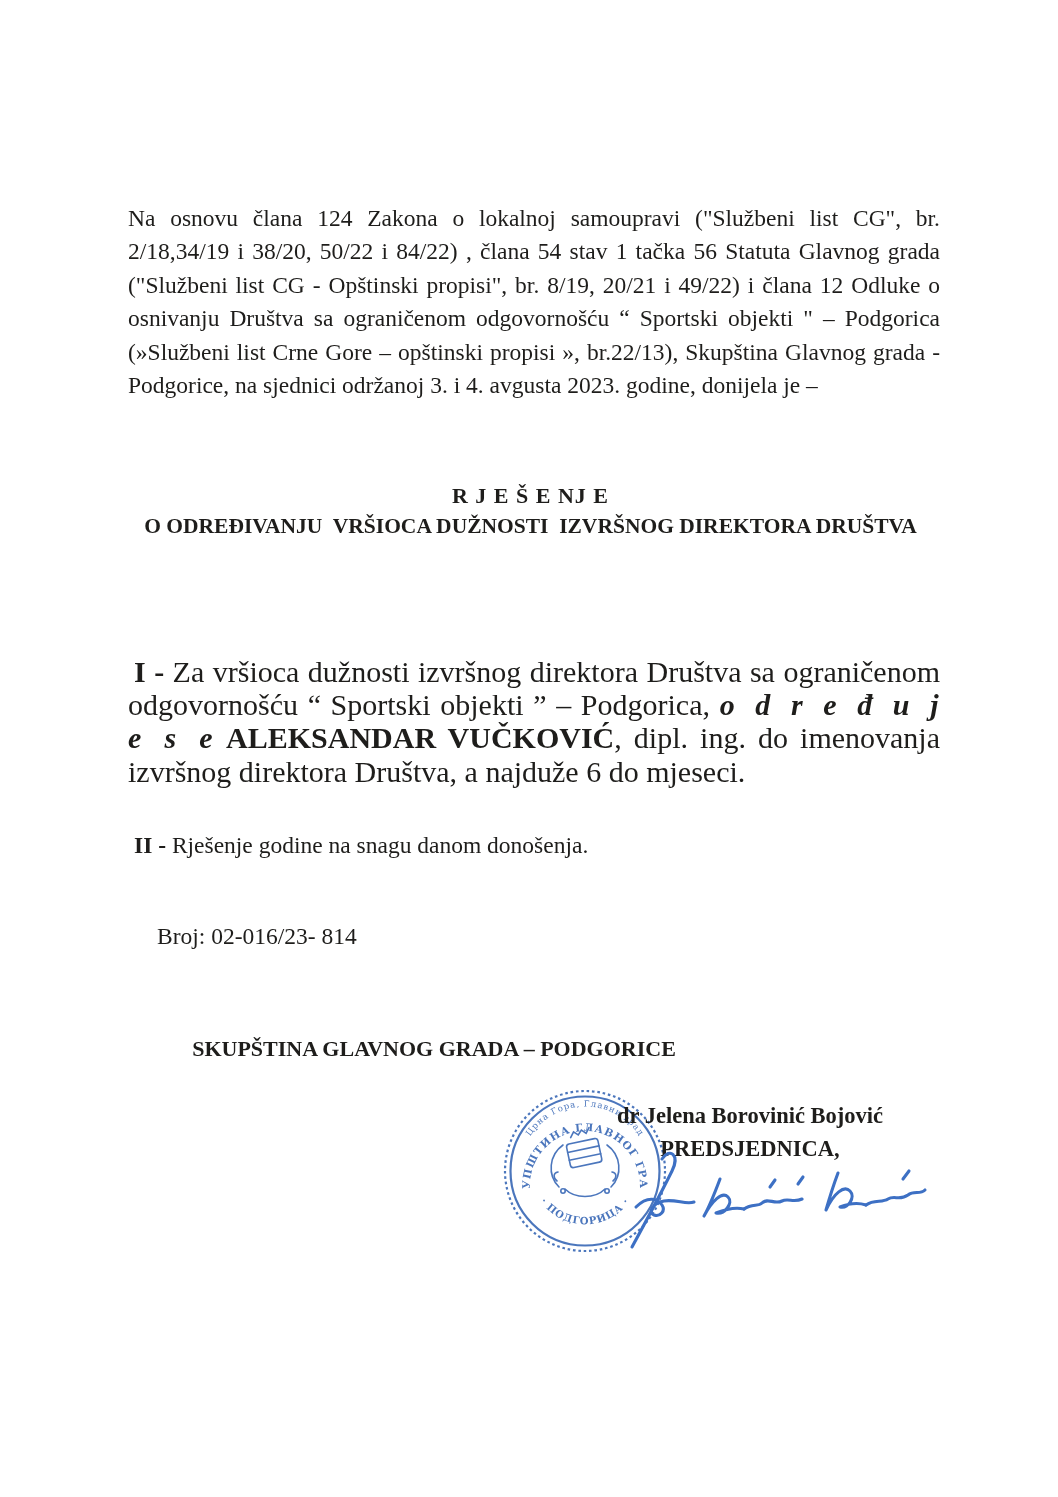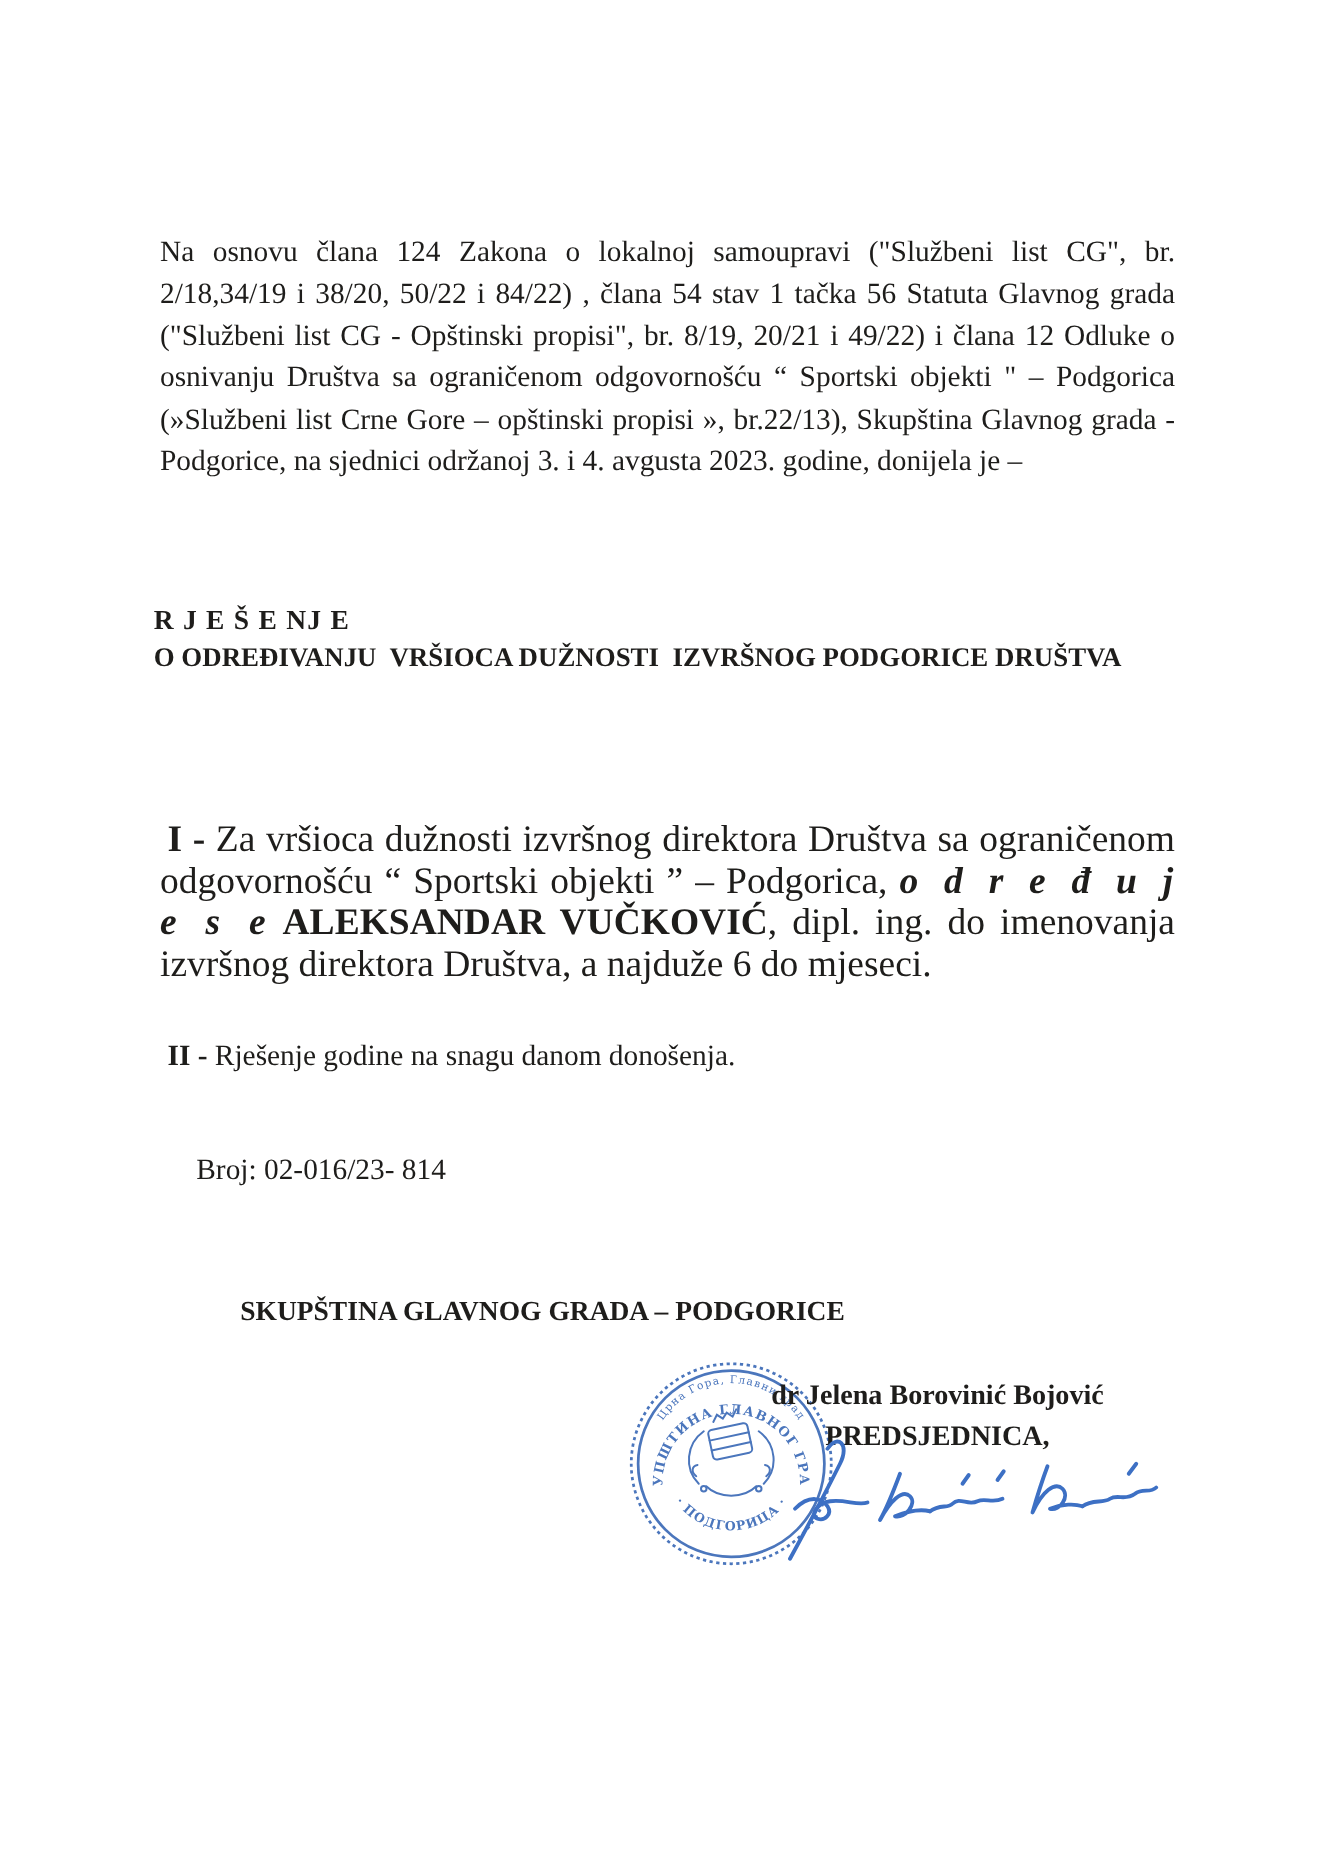--- a/index.html
+++ b/index.html
@@ -6,27 +6,27 @@
   html { background:#ffffff; }
   body {
     width:1058px; height:1497px; position:relative;
     background:#ffffff;
     font-family:"Liberation Serif", serif;
     color:#1e1d1b;
     overflow:hidden;
   }
   .abs { position:absolute; }
   .intro {
-    left:128px; top:186px; width:812px;
+    left:128px; top:202px; width:812px;
     font-size:23.5px; line-height:33.4px;
     text-align:justify;
   }
   .title-block {
     left:123px; top:480px; width:815px;
-    text-align:left; font-weight:bold;
+    text-align:center; font-weight:bold;
   }
   .title-line1 { font-size:22px; line-height:31px; white-space:pre; letter-spacing:1px; }
   .title-line  { font-size:21.5px; line-height:30.5px; white-space:pre; }
   .art1 {
     left:128px; top:627px; width:812px;
     font-size:30px; line-height:33.2px;
     text-align:justify; text-indent:6px;margin-top:28px;
   }
   .art2 {
     left:134px; top:829px; width:780px;
@@ -56,21 +56,21 @@
     letter-spacing:1px;
   }
 </style>
 </head>
 <body>
 
 <p class="abs intro">Na osnovu člana 124 Zakona o lokalnoj samoupravi ("Službeni list CG", br. 2/18,34/19 i 38/20, 50/22 i 84/22) , člana 54 stav 1 tačka 56 Statuta Glavnog grada ("Službeni list CG - Opštinski propisi", br. 8/19, 20/21 i 49/22) i člana 12 Odluke o osnivanju Društva sa ograničenom odgovornošću “ Sportski objekti " – Podgorica (»Službeni list Crne Gore – opštinski propisi », br.22/13), Skupština Glavnog grada - Podgorice, na sjednici održanoj 3. i 4. avgusta 2023. godine, donijela je –</p>
 
 <div class="abs title-block">
   <div class="title-line1">R J E Š E NJ E</div>
-  <div class="title-line">O ODREĐIVANJU  VRŠIOCA DUŽNOSTI  IZVRŠNOG PODGORICE DRUŠTVA</div>
+  <div class="title-line">O ODREĐIVANJU  VRŠIOCA DUŽNOSTI  IZVRŠNOG DIREKTORA DRUŠTVA</div>
 </div>
 
 <p class="abs art1"><span class="b">I -</span>
 <span>Za vršioca dužnosti izvršnog direktora Društva sa ograničenom odgovornošću “ Sportski objekti ” – Podgorica,</span>
 <span class="bi">o d r e đ u j e   s e</span>
 <span class="b">ALEKSANDAR VUČKOVIĆ</span><span>, dipl. ing. do imenovanja izvršnog direktora Društva, a najduže 6  do mjeseci.</span></p>
 
 <p class="abs art2"><span class="b">II -</span>
 <span>Rješenje godine na snagu danom donošenja.</span></p>
 

